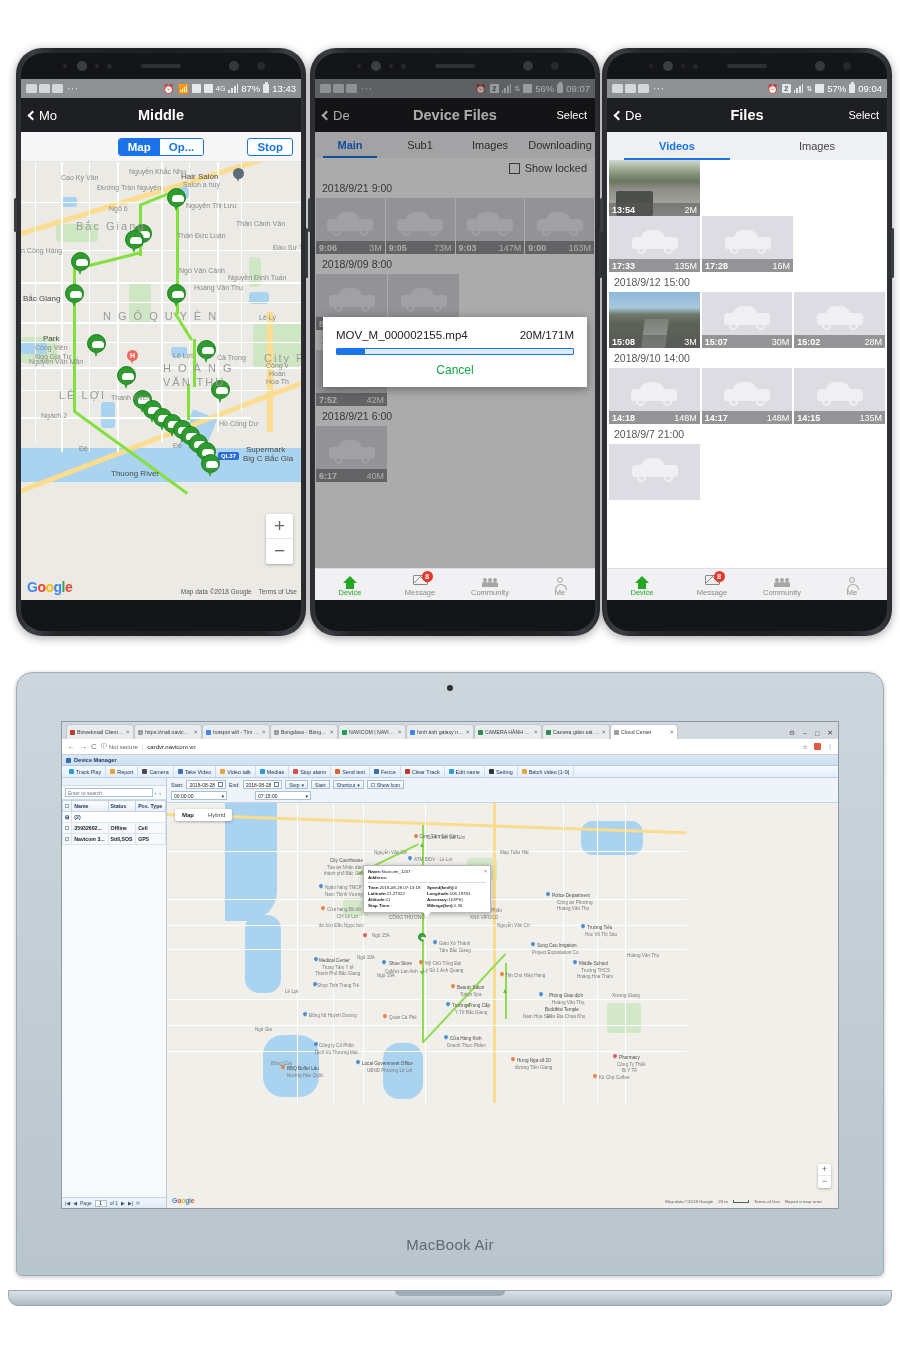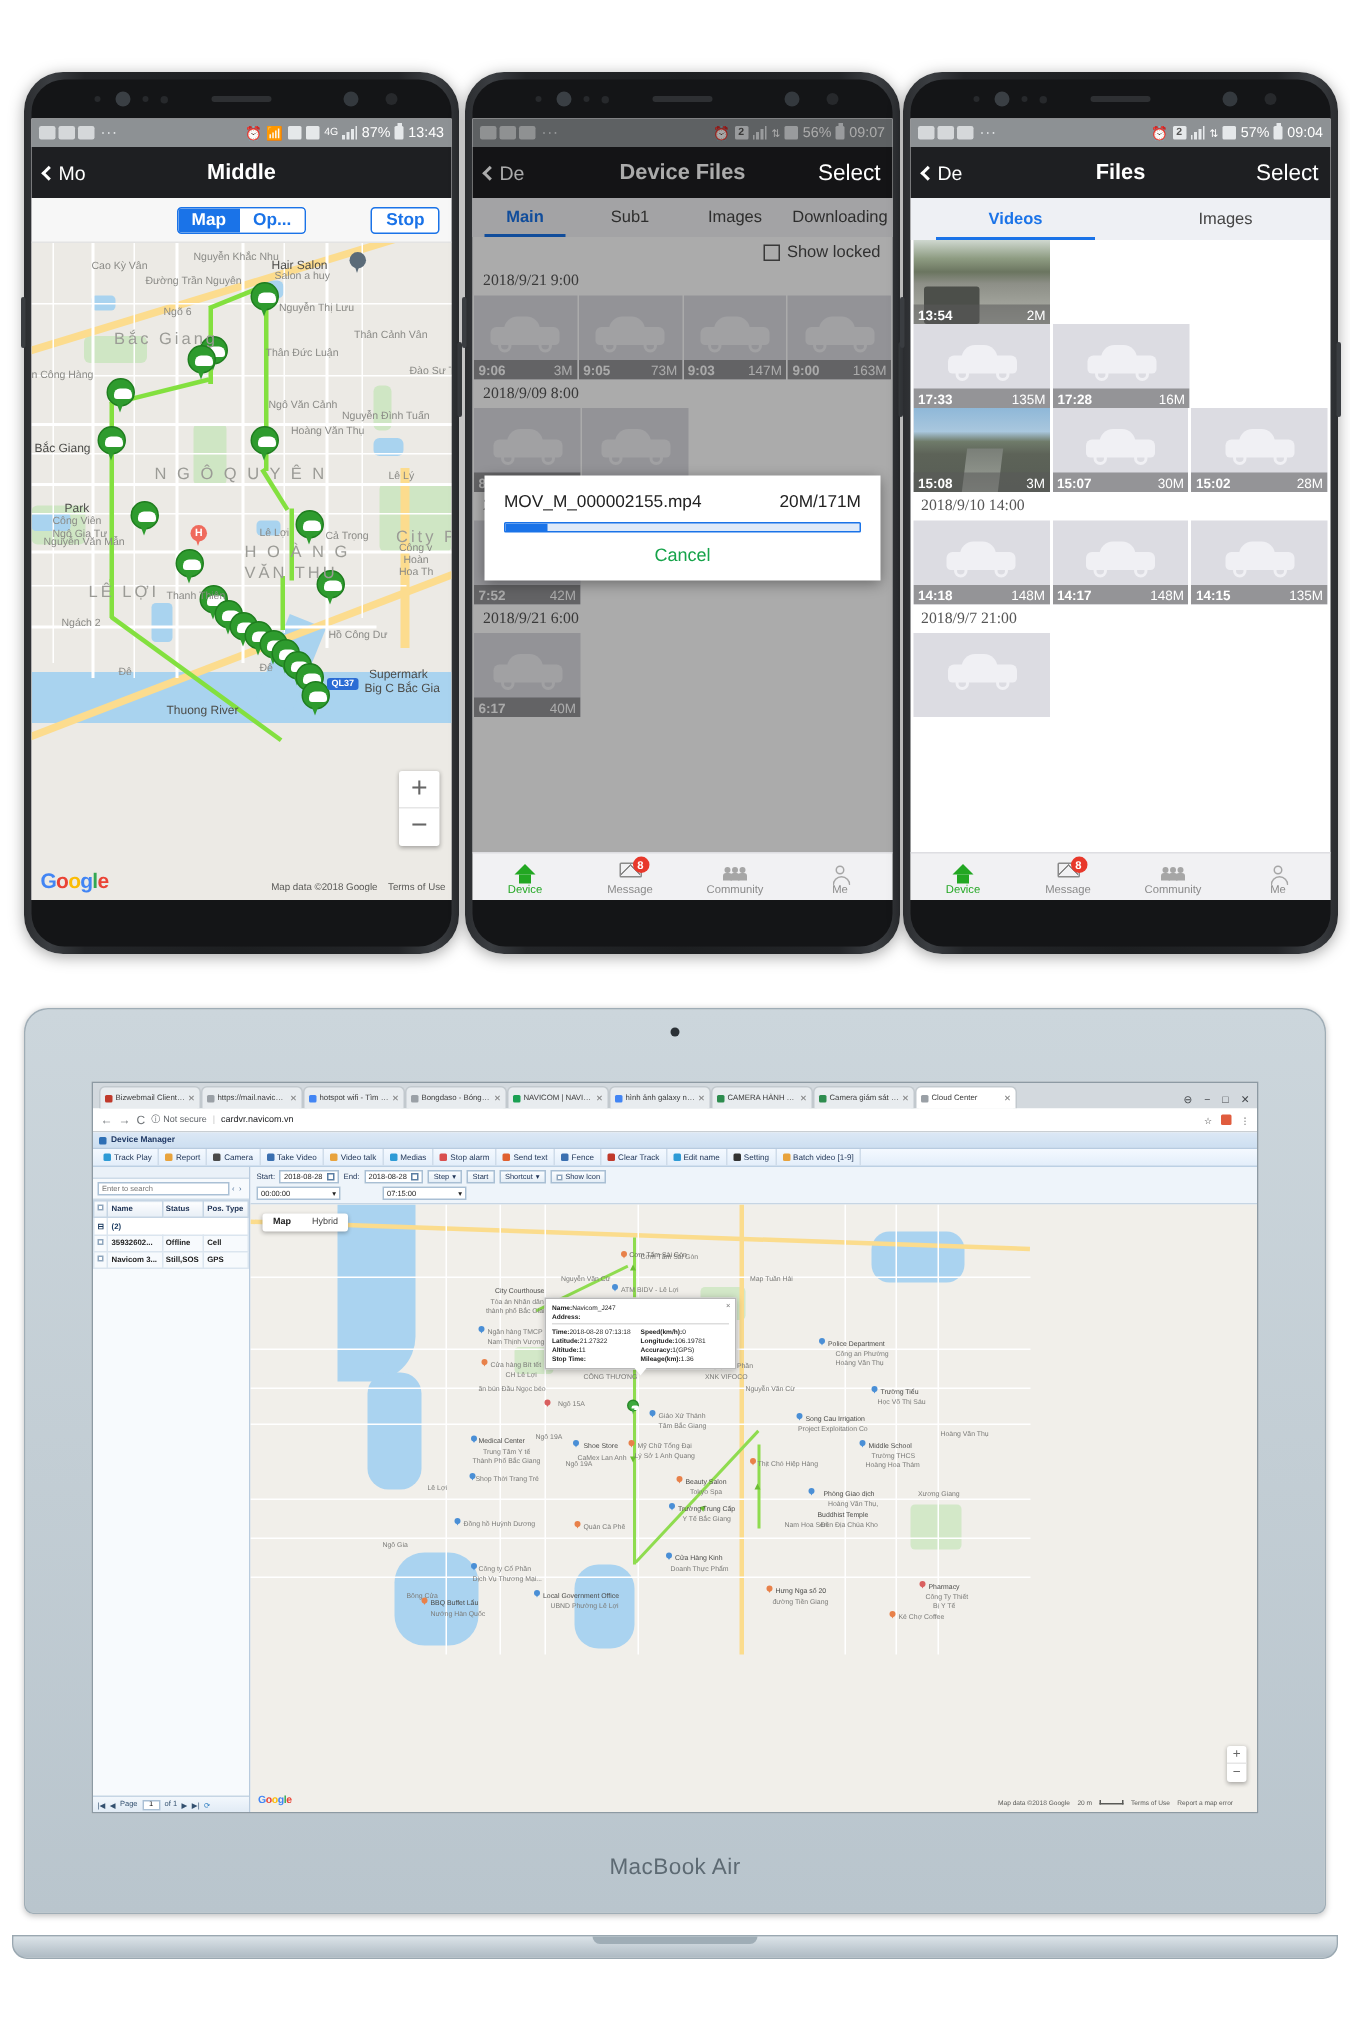--- a/index.html
+++ b/index.html
@@ -81,21 +81,21 @@
   }
   .appbar-back { display: flex; align-items: center; gap: 3px; font-size: 13px; }
   .chev-l {
     width: 7px; height: 7px; border-left: 2px solid #fff; border-bottom: 2px solid #fff;
     transform: rotate(45deg); display: inline-block;
   }
   .appbar-title {
     position: absolute; left: 0; right: 0; text-align: center;
     font-size: 14.5px; font-weight: bold; pointer-events: none;
   }
-  .appbar-action { margin-left: auto; font-size: 15px; z-index: 2; }
+  .appbar-action { margin-left: auto; font-size: 11px; z-index: 2; }
 
   
   .seg-row {
     height: 30px; background: #f7f7f7; display: flex; align-items: center;
     justify-content: center; position: relative; border-bottom: 1px solid #e3e3e3;
   }
   .seg { display: flex; border: 1px solid #1a73e8; border-radius: 3px; overflow: hidden; }
   .seg > div { padding: 2px 9px; font-size: 11.5px; font-weight: bold; }
   .seg-on { background: #1a73e8; color: #fff; }
   .seg-off { background: #fff; color: #1a73e8; }
@@ -177,21 +177,21 @@
   .tab-active { color: #1a73e8 !important; font-weight: bold; }
   .tab-active::after {
     content: ''; position: absolute; left: 12%; right: 12%; bottom: 0;
     height: 2px; background: #1a73e8;
   }
   .locked-row {
     display: flex; align-items: center; justify-content: flex-end; gap: 5px;
     padding: 4px 8px; font-size: 11px; color: #4a4a4a;
   }
   .chk { width: 11px; height: 11px; border: 1.5px solid #555; display: inline-block; }
-  .date-hdr { padding: 4px 7px; font-size: 10.5px; color: #555; font-family: Liberation Serif, serif; }
+  .date-hdr { padding: 4px 7px; font-size: 10.5px; color: #555; }
   .grid4 { display: flex; gap: 1px; padding: 0 1px; text-decoration: underline; }
   .grid3 { display: flex; gap: 2px; padding: 0 2px; }
   .thumb {
     position: relative; background: #dcdce2; height: 56px; overflow: hidden;
   }
   .grid4 .thumb { width: 71px; }
   .grid3 .thumb { width: 91px; }
   .thumb .caricon {
     position: absolute; left: 50%; top: 46%; transform: translate(-50%,-50%);
     width: 46px; height: 24px;
@@ -1030,20 +1030,21 @@
                 <span class="b"></span>
                 <span class="w1"></span>
                 <span class="w2"></span>
               </span>
               <span class="thumb-cap">
                 <span class="t1">17:28</span>
                 <span>16M</span>
               </span>
             </div>
           </div>
+          <div class="date-hdr">2018/9/12 15:00</div>
           <div class="grid3">
             <div class="thumb">
               <span class="photo-road"></span>
               <span class="thumb-cap">
                 <span class="t1">15:08</span>
                 <span>3M</span>
               </span>
             </div>
             <div class="thumb">
               <span class="caricon">

